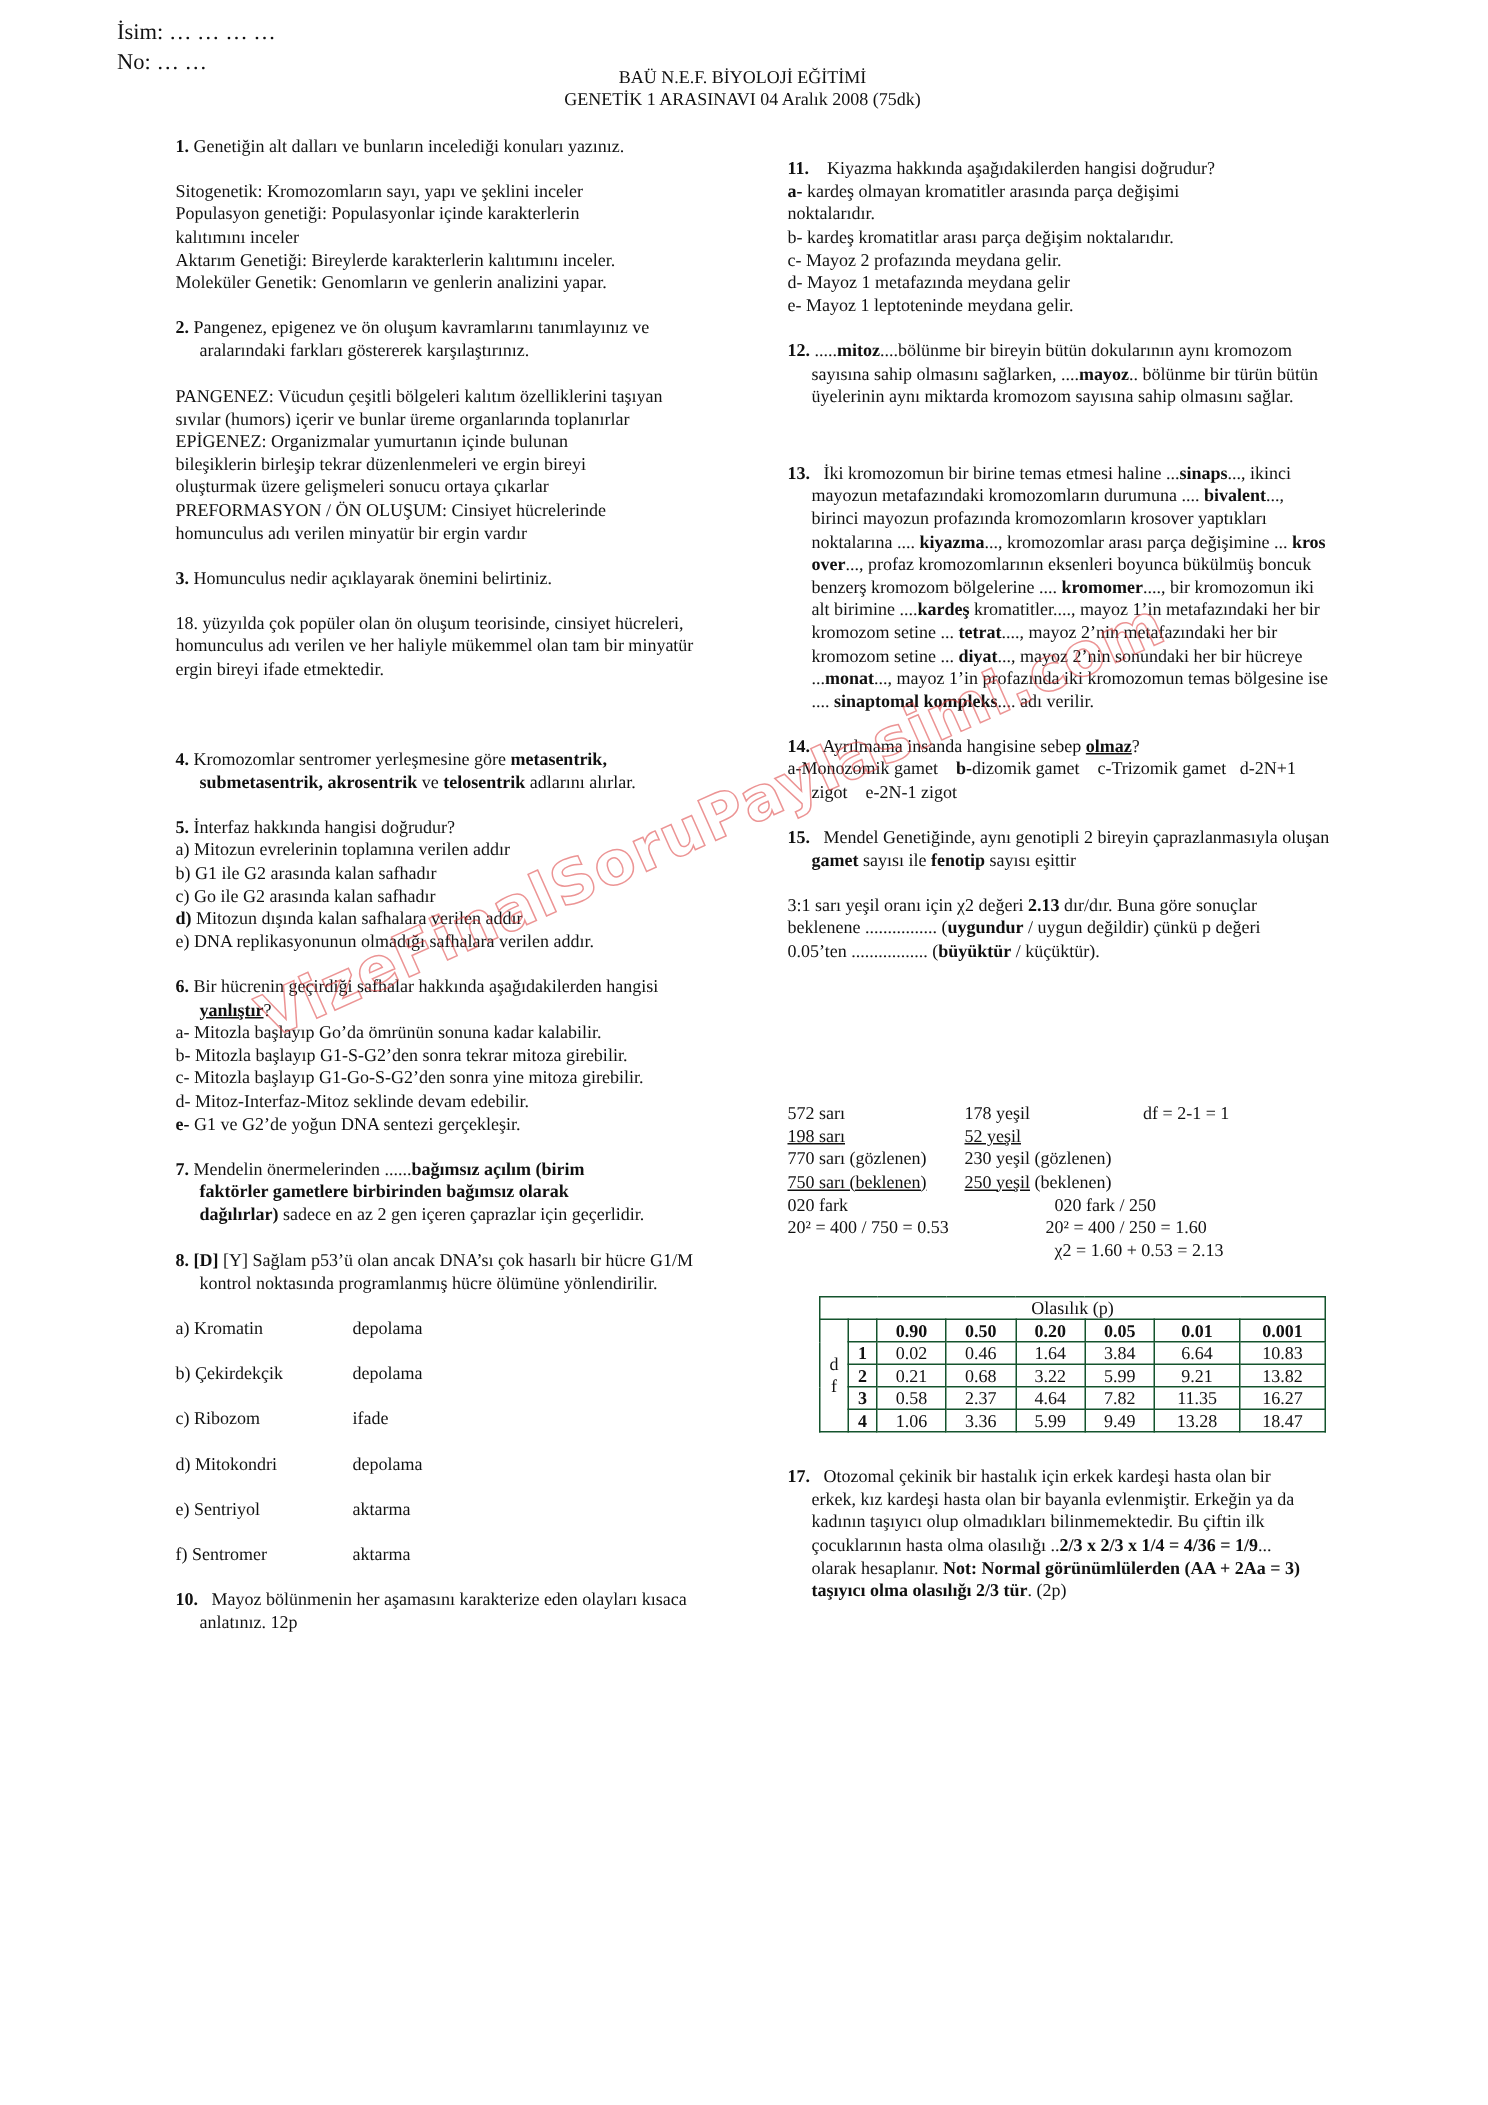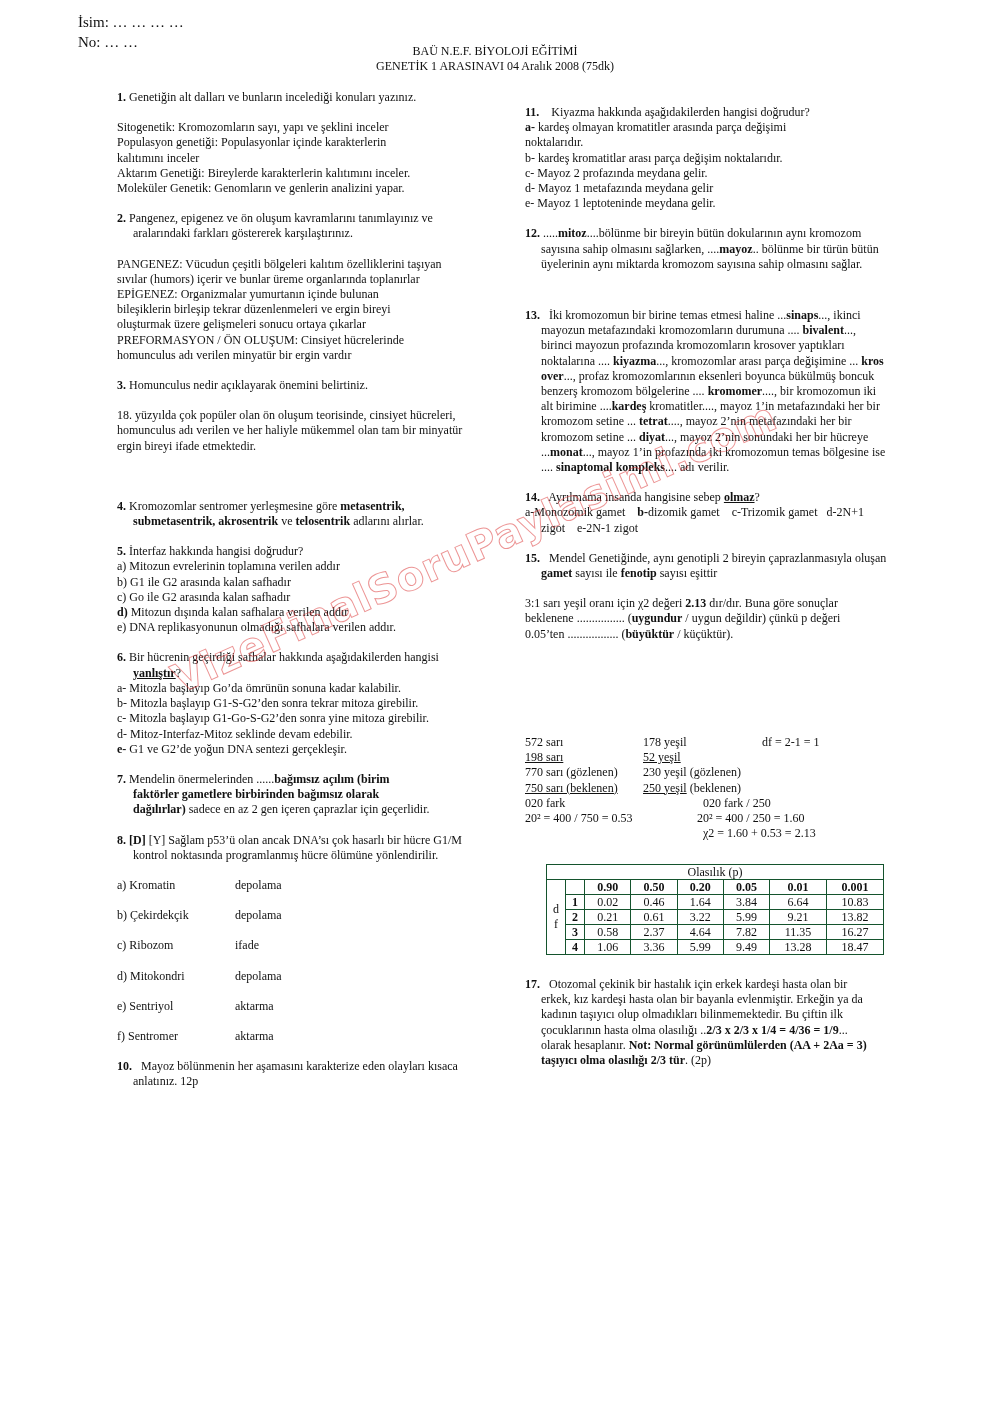--- a/index.html
+++ b/index.html
@@ -271,21 +271,21 @@
     <td>0.02</td>
         <td>0.46</td>
         <td>1.64</td>
     <td>3.84</td>
         <td>6.64</td>
         <td>10.83</td>
   </tr>
   <tr>
     <td class="b">2</td>
     <td>0.21</td>
-        <td>0.61</td>
+        <td>0.68</td>
         <td>3.22</td>
     <td>5.99</td>
         <td>9.21</td>
         <td>13.82</td>
   </tr>
   <tr>
     <td class="b">3</td>
     <td>0.58</td>
         <td>2.37</td>
         <td>4.64</td>

